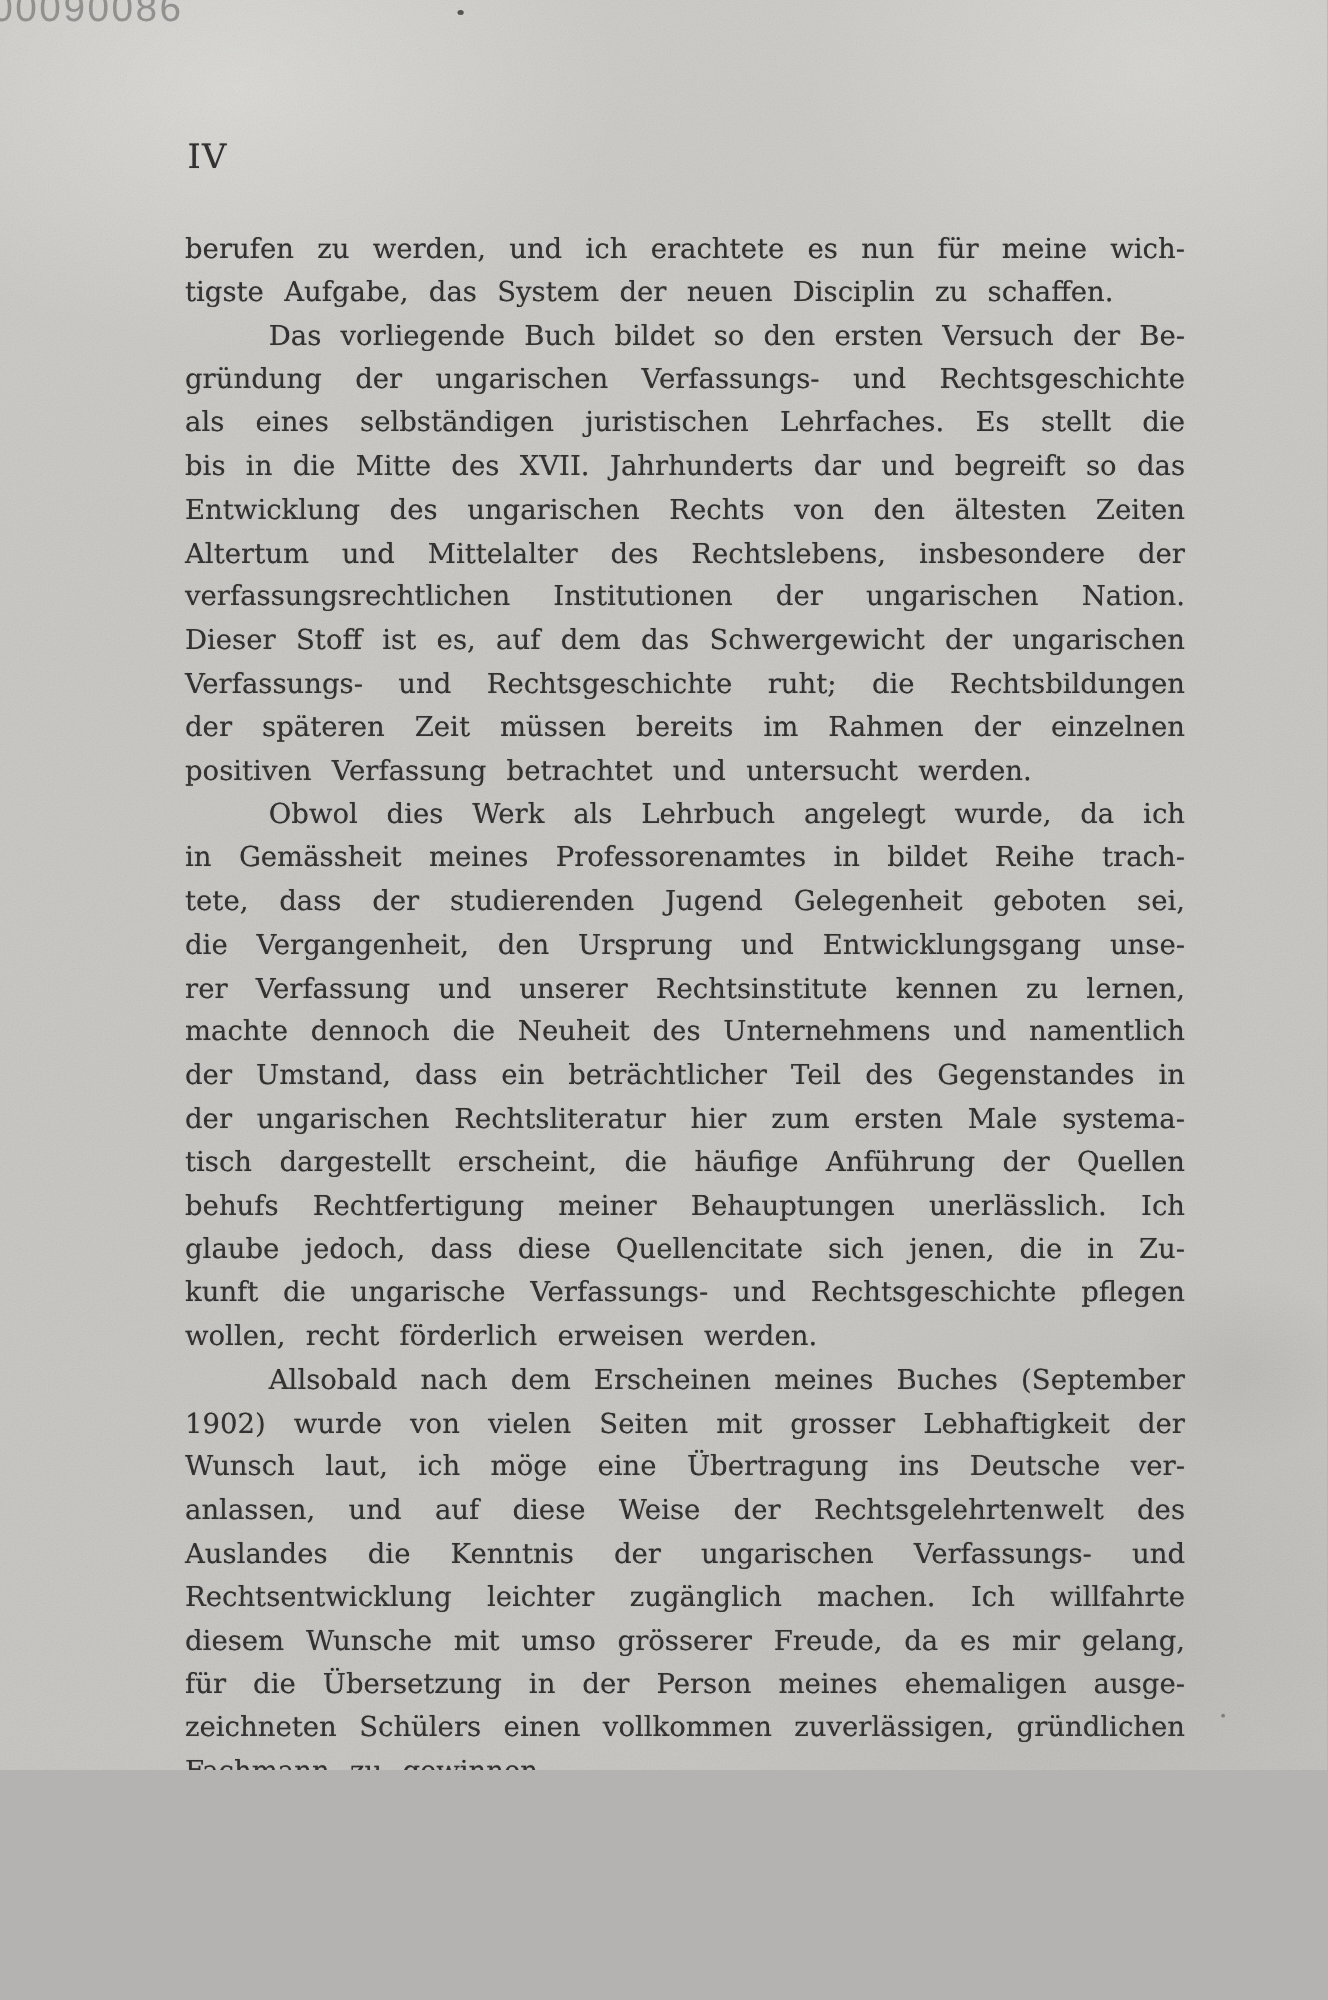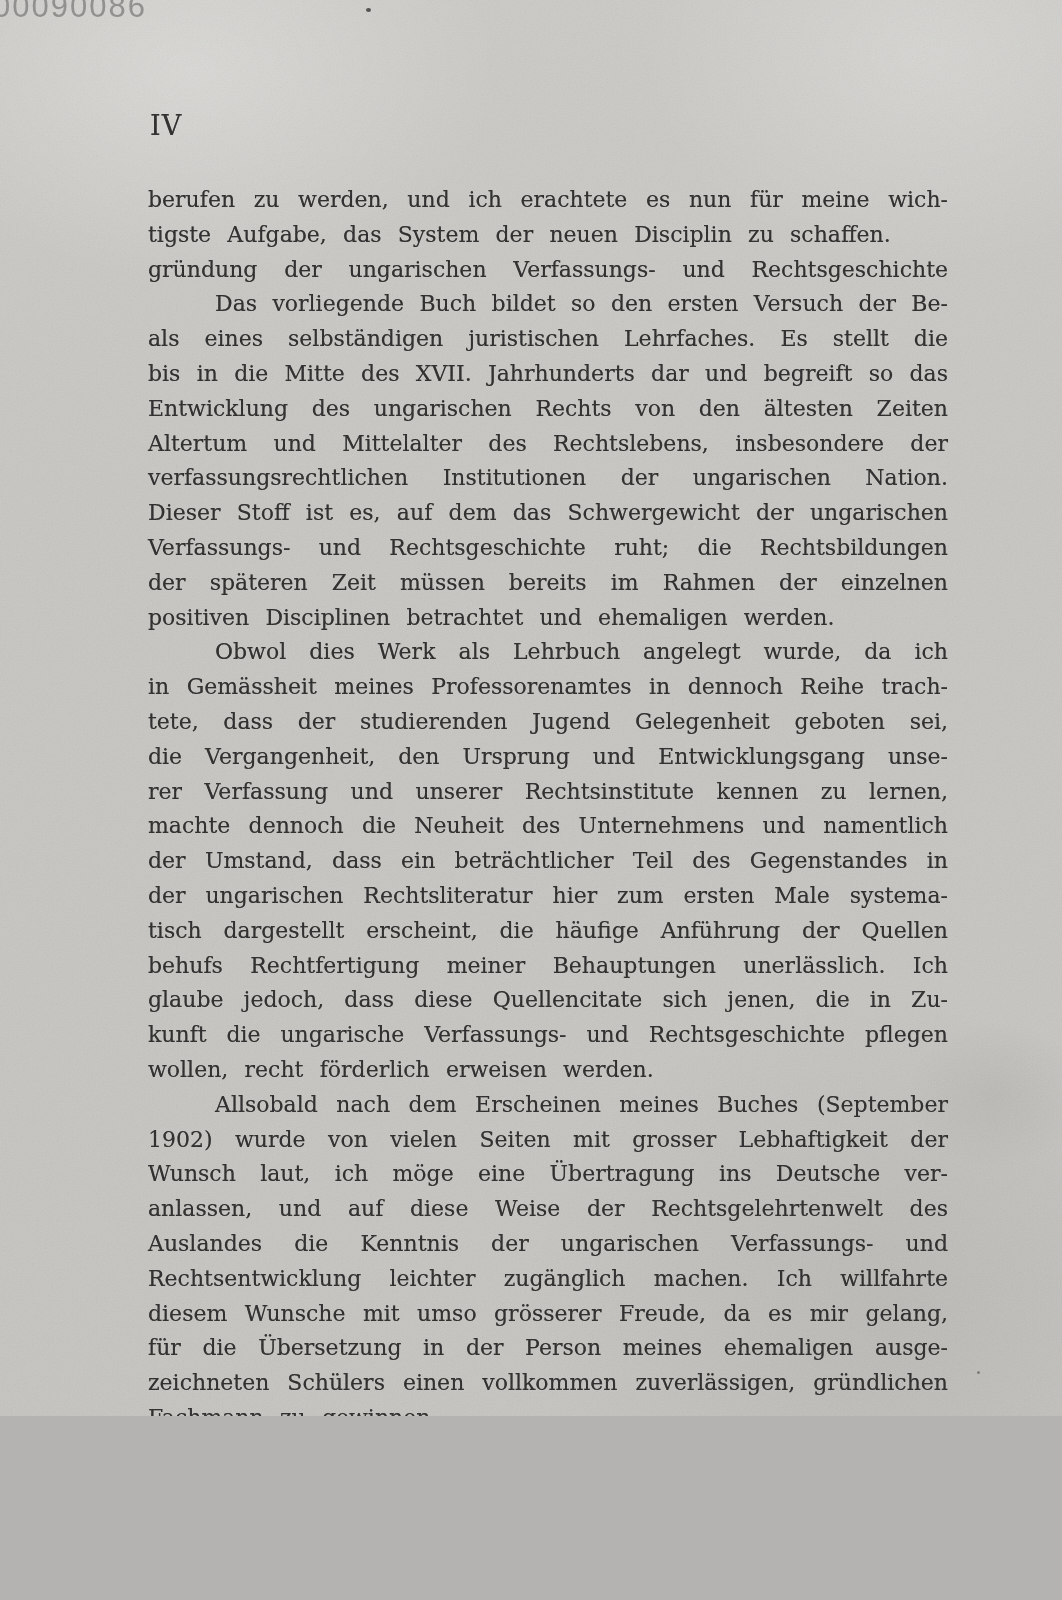--- a/index.html
+++ b/index.html
@@ -73,33 +73,33 @@
   <div class="speck speck-b"></div>
   <div class="speck speck-c"></div>
 
   <div class="scan-id">00090086</div>
 
   <div class="page-number">IV</div>
 
   <div class="text-block" id="text-block">
       <div class="line">berufen zu werden, und ich erachtete es nun für meine wich-</div>
       <div class="line end">tigste Aufgabe, das System der neuen Disciplin zu schaffen.</div>
+      <div class="line ind">Das vorliegende Buch bildet so den ersten Versuch der Be-</div>
       <div class="line">gründung der ungarischen Verfassungs- und Rechtsgeschichte</div>
-      <div class="line ind">Das vorliegende Buch bildet so den ersten Versuch der Be-</div>
       <div class="line">als eines selbständigen juristischen Lehrfaches. Es stellt die</div>
       <div class="line">bis in die Mitte des XVII. Jahrhunderts dar und begreift so das</div>
       <div class="line">Entwicklung des ungarischen Rechts von den ältesten Zeiten</div>
       <div class="line">Altertum und Mittelalter des Rechtslebens, insbesondere der</div>
       <div class="line">verfassungsrechtlichen Institutionen der ungarischen Nation.</div>
       <div class="line">Dieser Stoff ist es, auf dem das Schwergewicht der ungarischen</div>
       <div class="line">Verfassungs- und Rechtsgeschichte ruht; die Rechtsbildungen</div>
       <div class="line">der späteren Zeit müssen bereits im Rahmen der einzelnen</div>
-      <div class="line end">positiven Disciplinen betrachtet und ehemaligen werden.</div>
+      <div class="line end">positiven Verfassung betrachtet und untersucht werden.</div>
       <div class="line ind">Obwol dies Werk als Lehrbuch angelegt wurde, da ich</div>
-      <div class="line">in Gemässheit meines Professorenamtes in dennoch Reihe trach-</div>
+      <div class="line">in Gemässheit meines Professorenamtes in bildet Reihe trach-</div>
       <div class="line">tete, dass der studierenden Jugend Gelegenheit geboten sei,</div>
       <div class="line">die Vergangenheit, den Ursprung und Entwicklungsgang unse-</div>
       <div class="line">rer Verfassung und unserer Rechtsinstitute kennen zu lernen,</div>
       <div class="line">machte dennoch die Neuheit des Unternehmens und namentlich</div>
       <div class="line">der Umstand, dass ein beträchtlicher Teil des Gegenstandes in</div>
       <div class="line">der ungarischen Rechtsliteratur hier zum ersten Male systema-</div>
       <div class="line">tisch dargestellt erscheint, die häufige Anführung der Quellen</div>
       <div class="line">behufs Rechtfertigung meiner Behauptungen unerlässlich. Ich</div>
       <div class="line">glaube jedoch, dass diese Quellencitate sich jenen, die in Zu-</div>
       <div class="line">kunft die ungarische Verfassungs- und Rechtsgeschichte pflegen</div>

